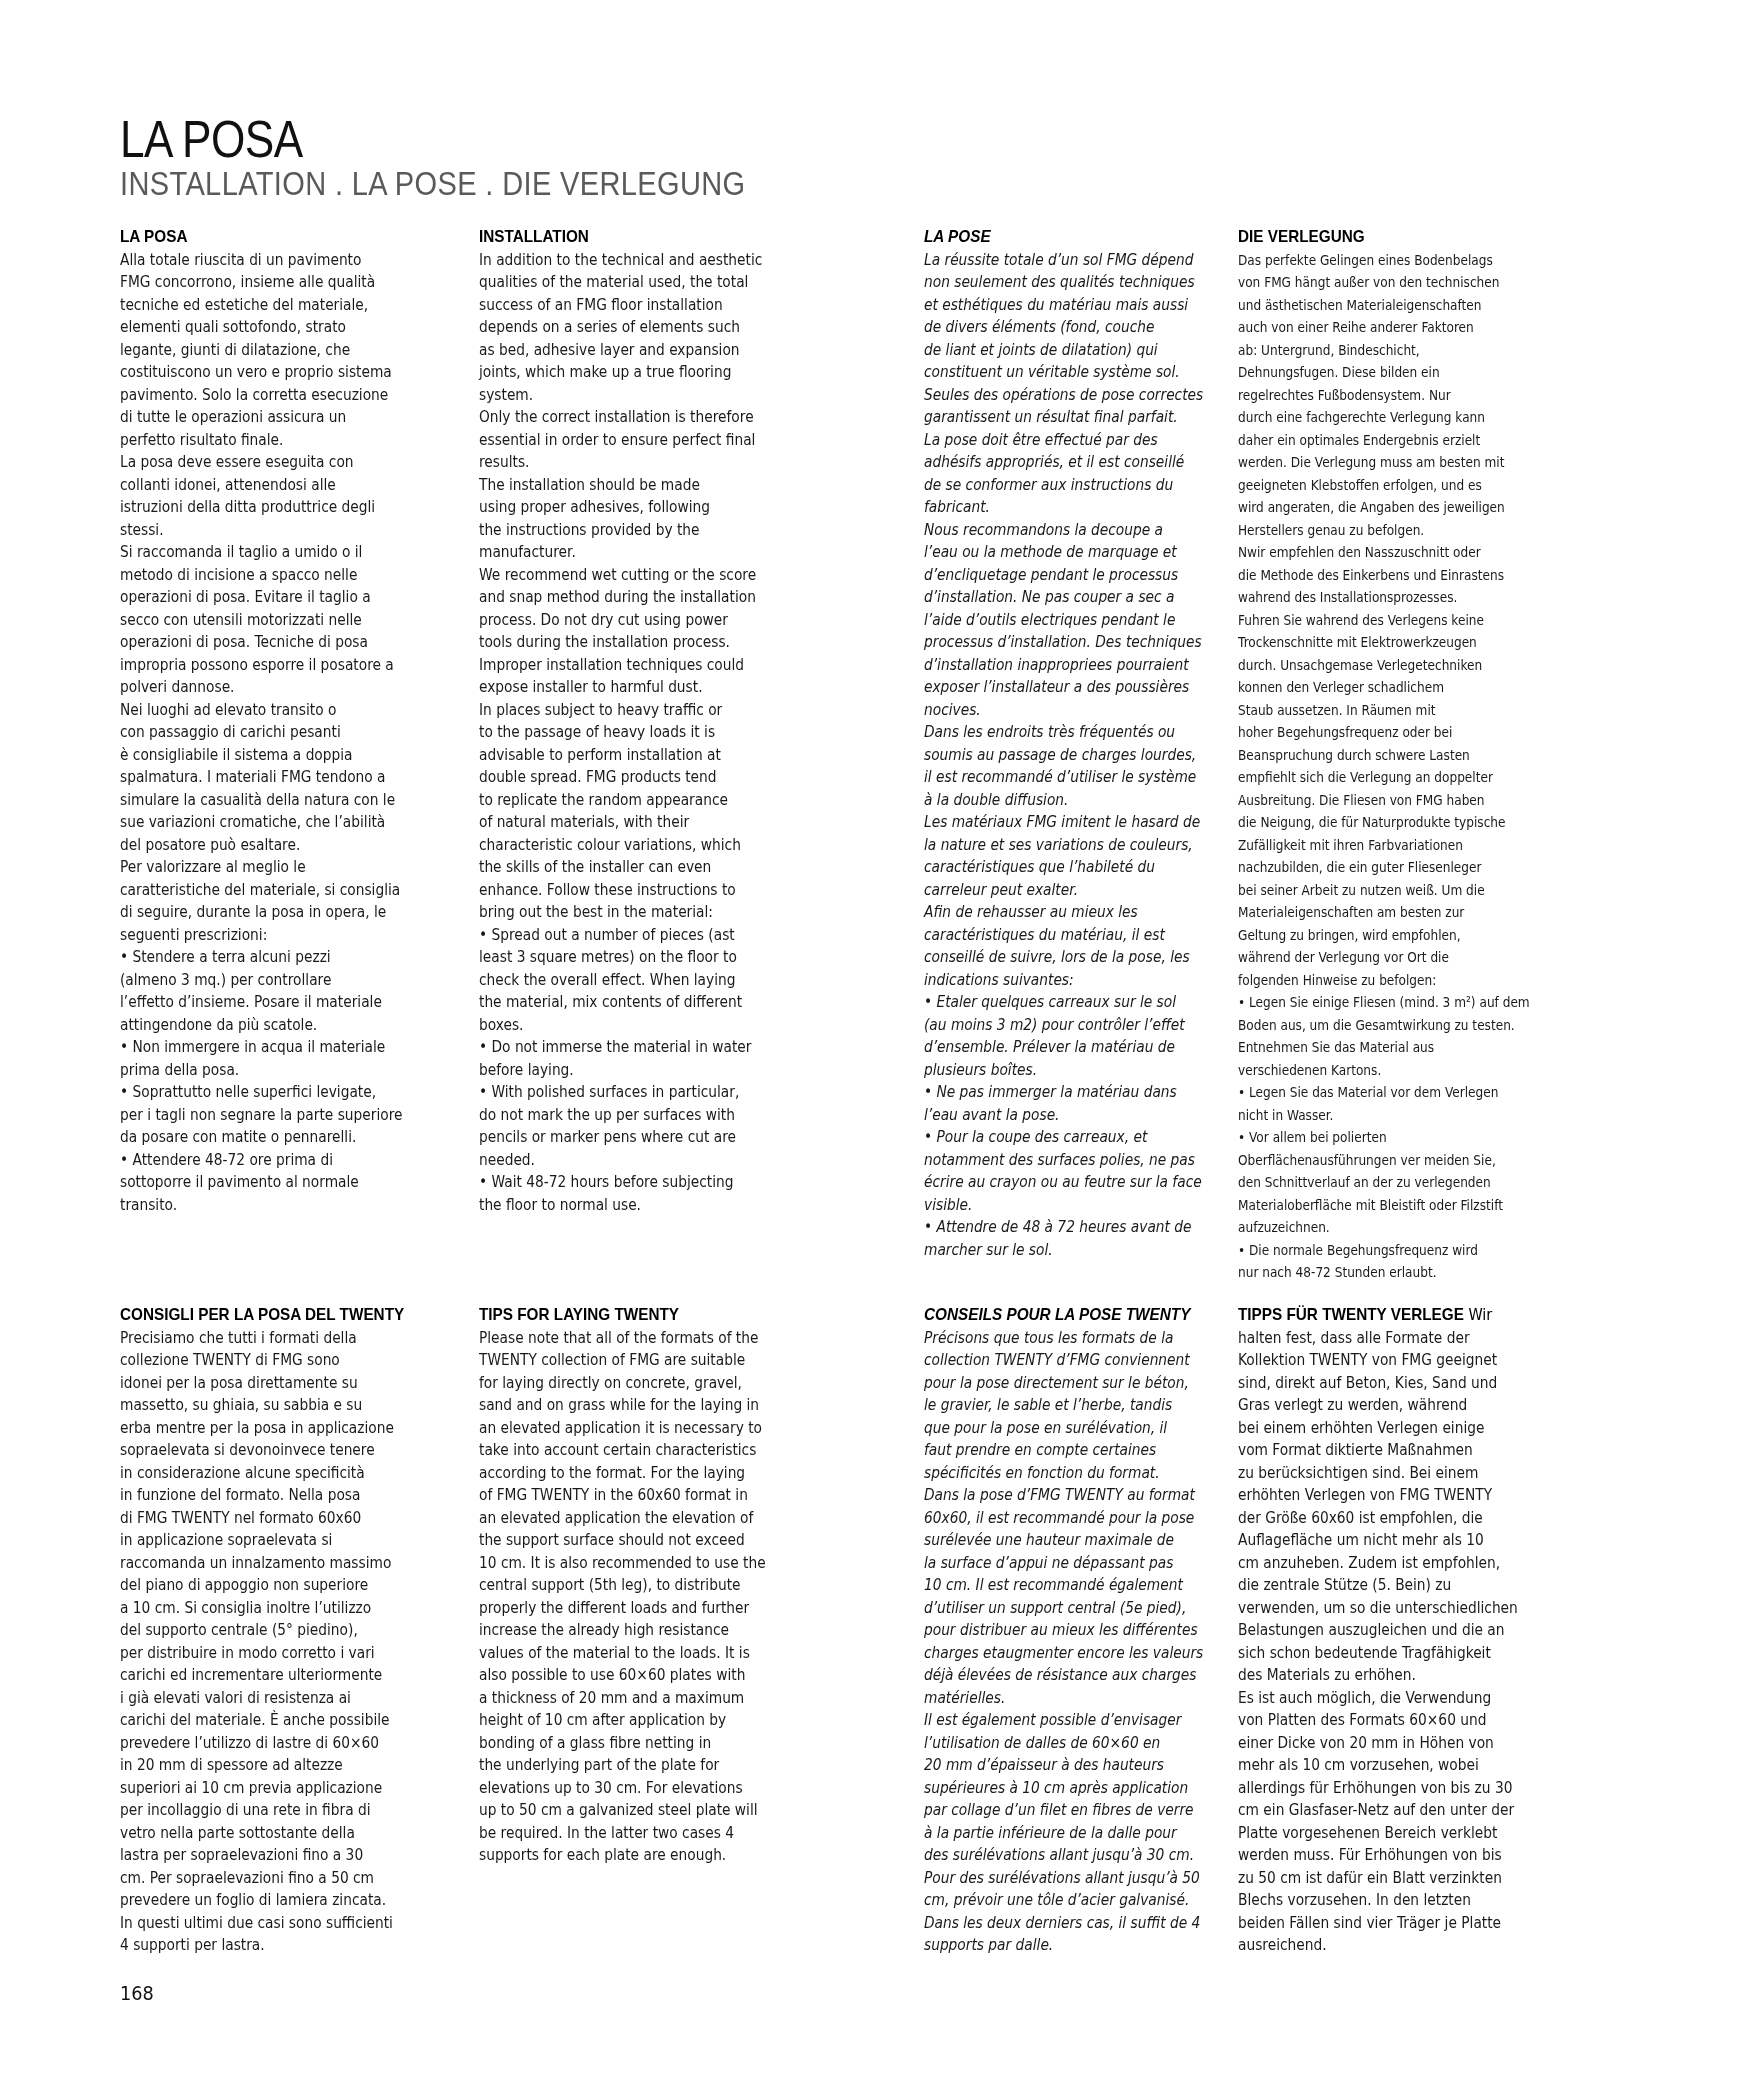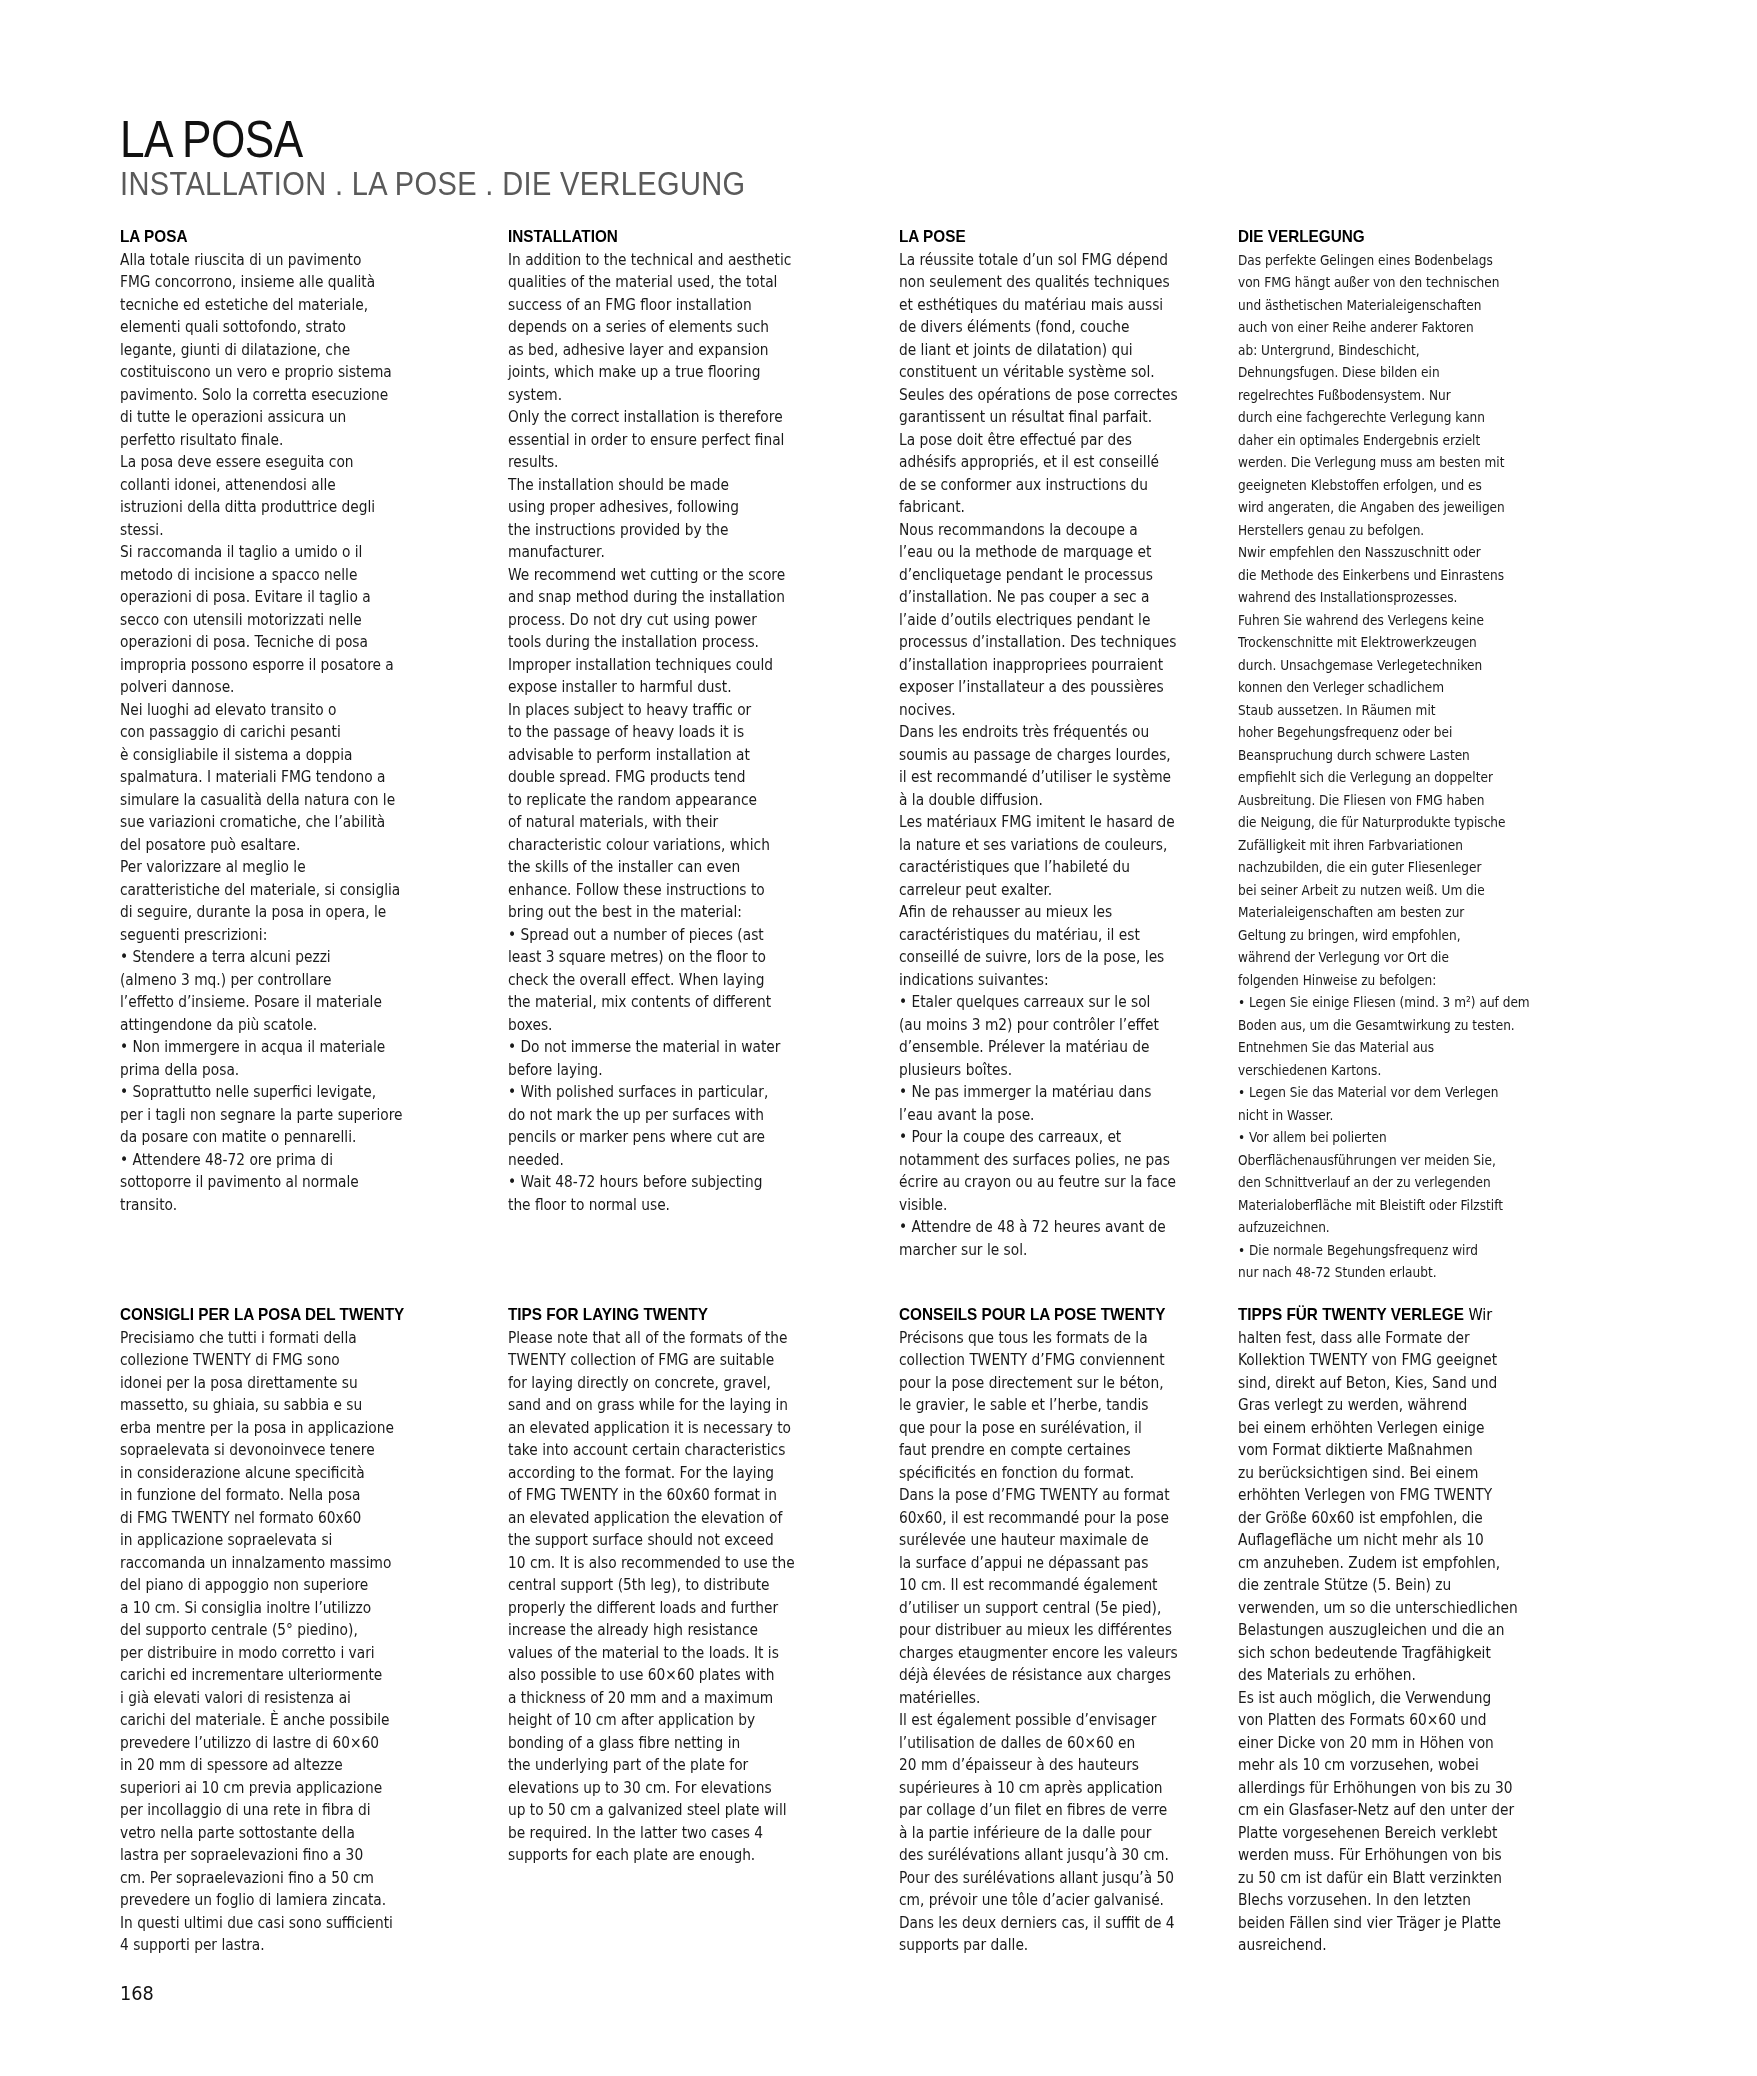--- a/index.html
+++ b/index.html
@@ -29,22 +29,22 @@
   }
   .block .line {
     font-family: "DejaVu Sans", sans-serif;
     font-size: 16px; line-height: 22.5px; white-space: nowrap;
     transform: scaleX(0.86); transform-origin: left top;
     display: block; height: 22.5px;
   }
   .block .line.small { font-size: 14.8px; transform: scaleX(0.82); }
   .inline-head { font-family: "Liberation Sans", sans-serif; font-weight: bold; color: #000; }
   .col1 { left: 120px; }
-  .col2 { left: 508px; }
-  .col3 { left: 899px; }
+  .col2 { left: 479px; }
+  .col3 { left: 924px; font-style: italic; }
   .col4 { left: 1238px; }
   .row1 { top: 226px; }
   .row2 { top: 1304px; }
   .page-number {
     position: absolute; left: 120px; top: 1982px;
     font-family: "DejaVu Sans", sans-serif; font-size: 19.7px; color: #111;
     transform: scaleX(0.9); transform-origin: left top;
   }
 </style>
 </head>

